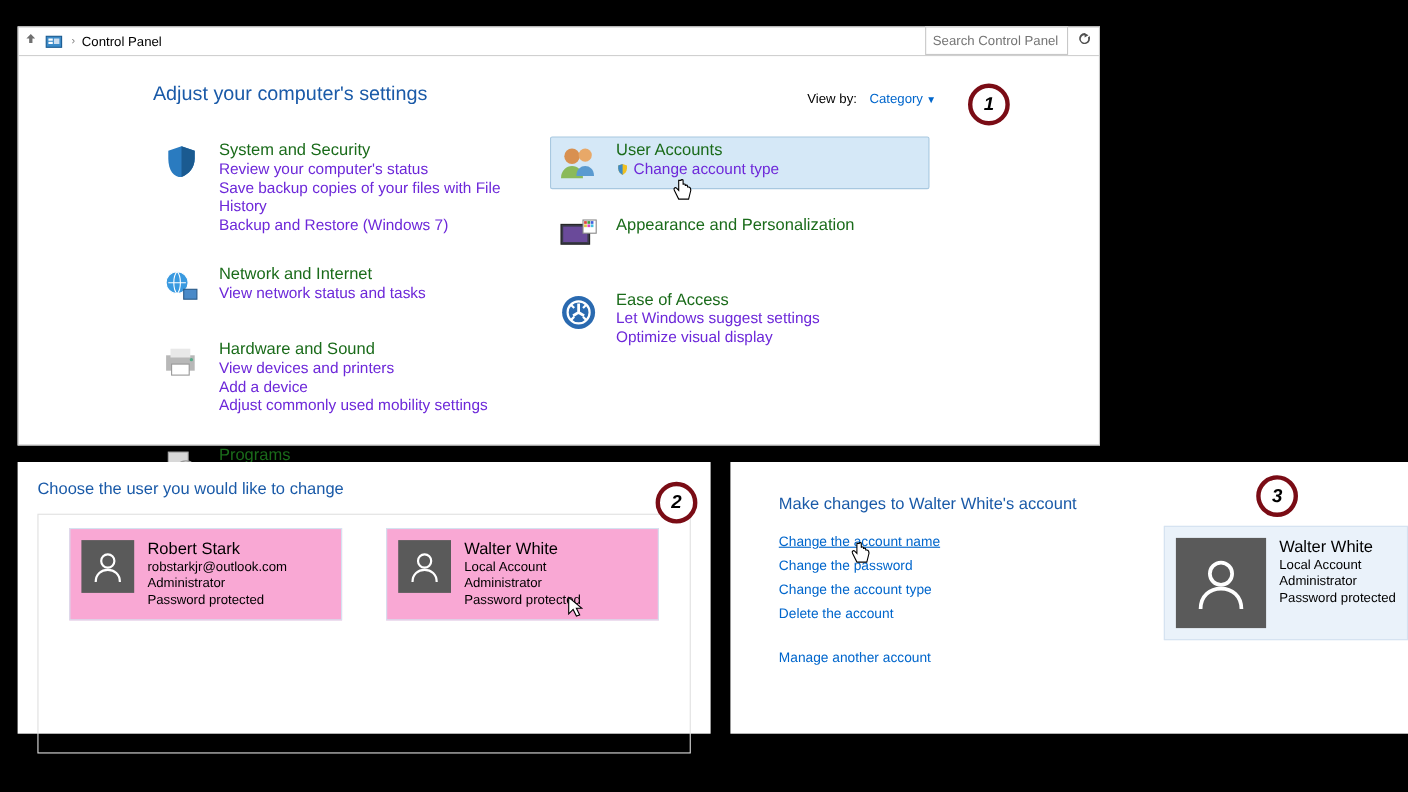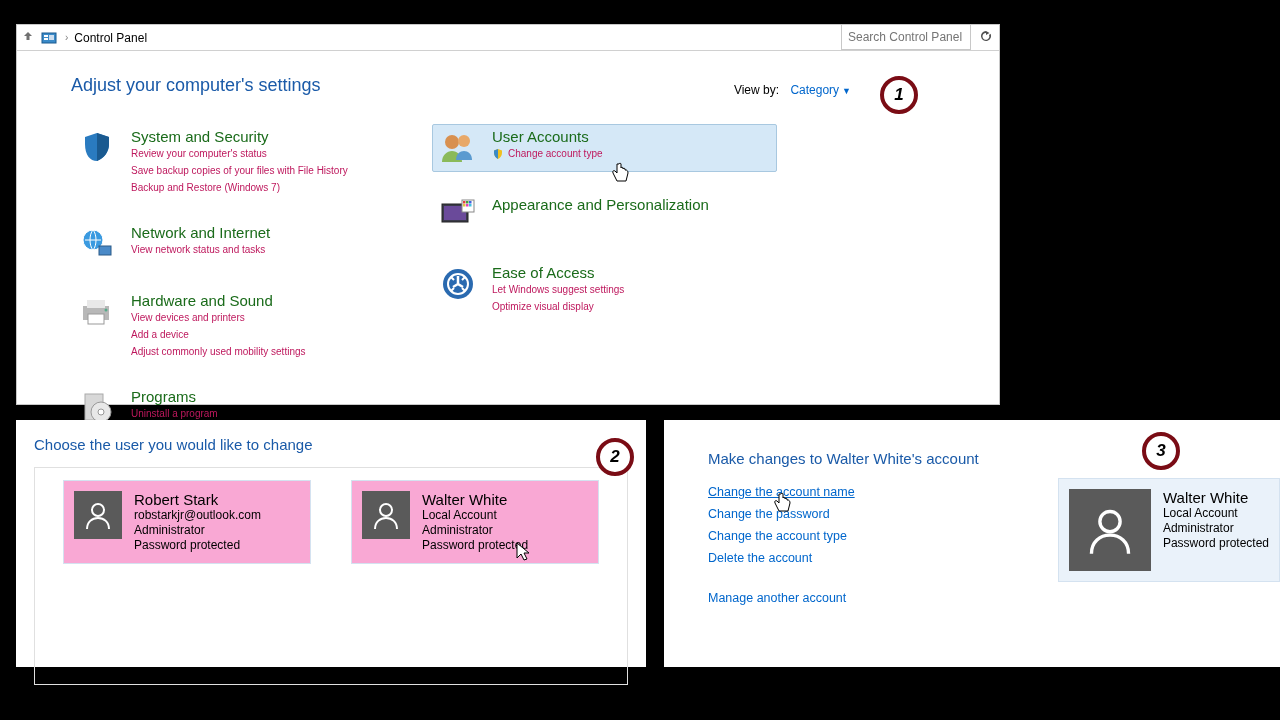--- a/index.html
+++ b/index.html
@@ -11,33 +11,33 @@
   #p1 { left: 16px; top: 24px; width: 984px; height: 381px; border: 1px solid #c8c8c8; }
   .addr-bar { display:flex; align-items:center; height:26px; border-bottom:1px solid #d0d0d0; padding:0 4px; gap:6px; }
   .addr-up { width:14px; }
   .addr-icon { width:18px; height:16px; display:flex; align-items:center; justify-content:center; }
   .addr-sep { color:#808080; font-size:10px; }
   .addr-text { font-size:12px; color:#000; }
   .addr-flex { flex:1; }
   .addr-drop { font-size:10px; color:#555; padding:0 4px; }
   .addr-refresh { width:18px; text-align:center; }
 
-  .p1-body { padding:24px 0 0 54px; }
+  .p1-body { padding:24px 0 0 112px;margin-left:10px; }
   .p1-title { color:#1a5aa8; font-size:18px; font-weight:400; }
   .viewby { position:absolute; right:148px; top:58px; font-size:12px; color:#000; }
   .viewby .cat { color:#0066cc; margin-left:8px; }
   .viewby .chev { color:#0066cc; font-size:9px; margin-left:3px; }
 
   .cols { display:flex; gap:16px; margin-top:28px; }
   .col { width:345px; }
   .cat-item { display:flex; gap:14px; margin-bottom:20px; padding:4px 6px; border-radius:2px; }
   .cat-item.hl { background:#d5e8f7; border:1px solid #a8c8e0; padding:3px 5px; }
   .cat-icon { width:40px; height:40px; flex-shrink:0; display:flex; align-items:center; justify-content:center; }
   .cat-title { color:#1a6b1a; font-size:15px; }
-  .cat-links a, .cat-links span.lnk { display:block; color:#be185d; font-size:10px; line-height:17px; text-decoration:none; }
+  .cat-links a, .cat-links span.lnk { display:block; color:#6d28d9; font-size:14px; line-height:17px; text-decoration:none; }
   .cat-links .inline-shield { display:inline-flex; align-items:center; gap:4px; }
   .cat-links .ul { text-decoration:underline; }
 
   
   .badge { position:absolute; width:38px; height:38px; border:4px solid #7a0c15; border-radius:50%; background:#fff; display:flex; align-items:center; justify-content:center; font-weight:bold; font-style:italic; font-size:17px; z-index:50; }
 
   
   #p2 { left:16px; top:420px; width:630px; height:247px; }
   .p2-title { color:#1a5aa8; font-size:15px; padding:16px 0 14px 18px; }
   .user-grid { display:flex; gap:40px; padding:0 18px; }

